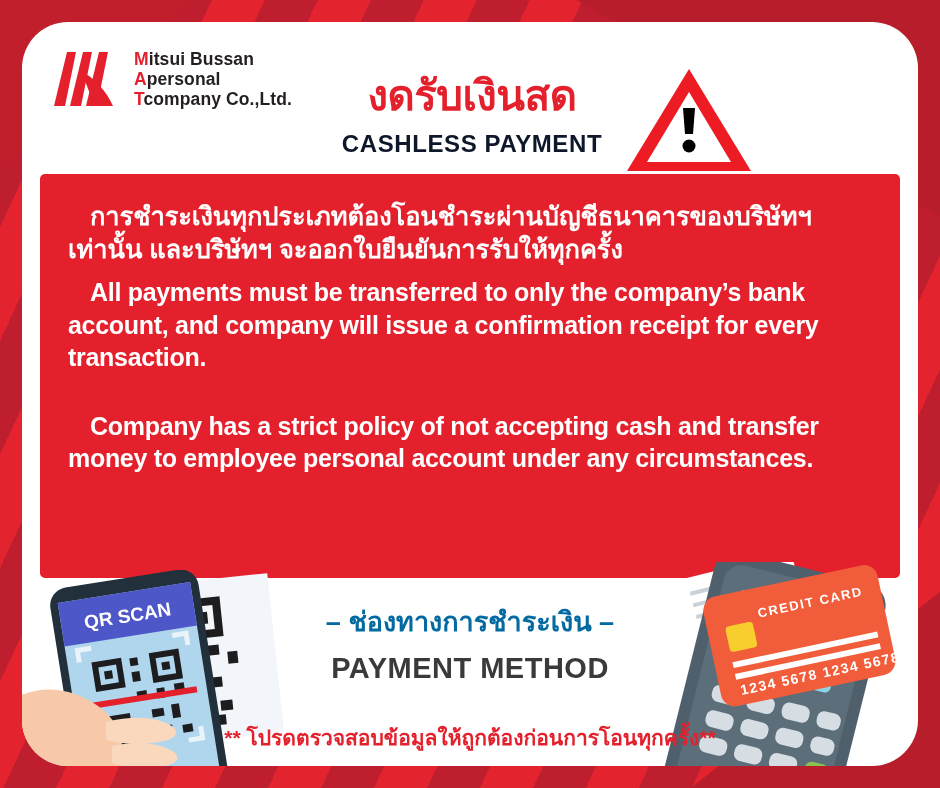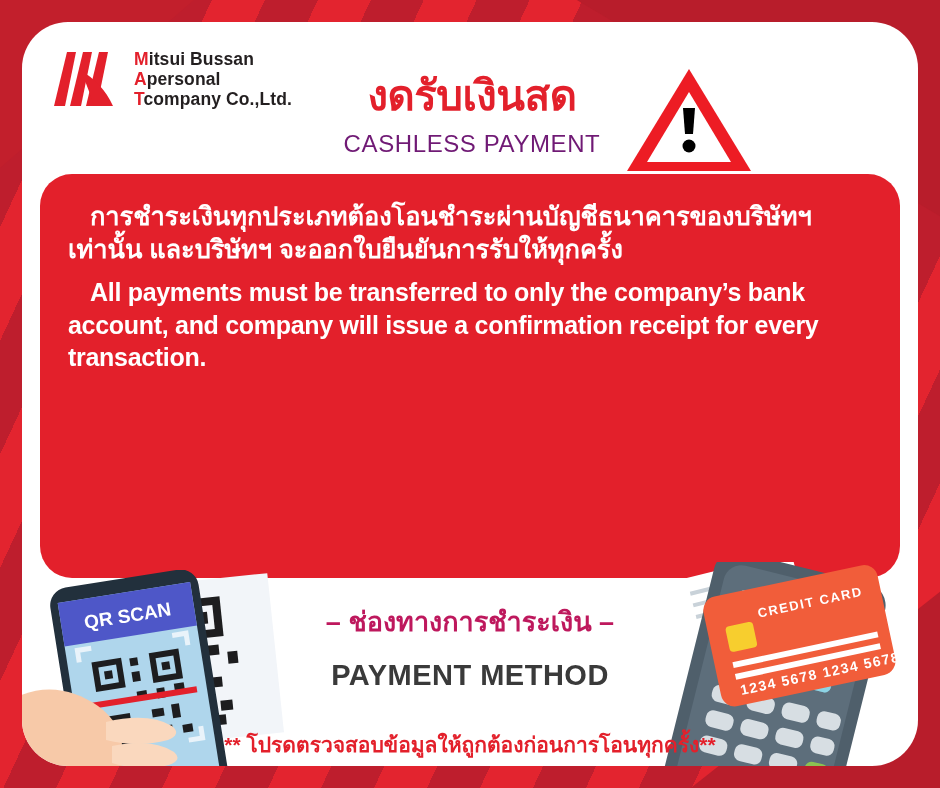--- a/index.html
+++ b/index.html
@@ -38,39 +38,39 @@
 
   .logo{position:absolute;left:28px;top:26px;display:flex;align-items:flex-end;gap:12px;}
   .logo-mark{width:72px;height:62px;flex:0 0 auto;}
   .logo-text{line-height:1.14;font-size:17.5px;font-weight:700;color:#231f20;
              letter-spacing:.1px;white-space:nowrap;}
   .logo-text .ini{color:#E3202B;}
 
   .title-block{position:absolute;left:300px;top:38px;width:300px;text-align:center;margin-top:15px;}
   .title-th{font-size:42px;font-weight:900;color:#E3202B;line-height:1;
             letter-spacing:-0.5px;}
-  .title-en{margin-top:13px;font-size:24px;font-weight:400;color:#701a75;
+  .title-en{margin-top:13px;font-size:24px;font-weight:700;color:#0f172a;
             letter-spacing:.6px;}
 
   .warn{position:absolute;left:603px;top:44px;width:128px;height:108px;}
 
   
   .notice{position:absolute;left:18px;top:152px;width:860px;height:404px;
-          background:#E3202B;border-radius:32px;
+          background:#E3202B;border-radius:5px;
           padding:26px 28px 0 28px;box-sizing:border-box;color:#fff;}
   .n-th{font-size:25.5px;font-weight:700;line-height:1.30;letter-spacing:-0.1px;}
   .n-en{font-size:25px;font-weight:700;line-height:1.30;letter-spacing:-0.3px;
         margin-top:10px;}
   .indent{text-indent:22px;}
   .n-gap{height:26px;}
 
   
   .pm{position:absolute;left:0;top:578px;width:896px;text-align:center;z-index:4;}
-  .pm-th{font-size:27px;font-weight:700;color:#be185d;letter-spacing:0px;}
-  .pm-en{margin-top:16px;font-size:29px;font-weight:700;color:#3a3a3a;
+  .pm-th{font-size:27px;font-weight:700;color:#0369a1;letter-spacing:0px;}
+  .pm-en{margin-top:9px;font-size:29px;font-weight:700;color:#3a3a3a;
          letter-spacing:.5px;}
   .pm-note{margin-top:36px;font-size:21px;font-weight:700;color:#E3202B;}
 
   
   .illus-left{position:absolute;left:-4px;top:548px;width:300px;height:240px;z-index:3;}
   .illus-right{position:absolute;right:-10px;top:540px;width:280px;height:250px;z-index:3;}
 </style>
 </head>
 <body>
 
@@ -111,20 +111,21 @@
         <path d="M64 26 L106 96 L22 96 Z" fill="#ffffff"></path>
         <path d="M58 42 h12 l-2 26 h-8 Z" fill="#000000"></path>
         <circle cx="64" cy="80" r="6.5" fill="#000000"></circle>
       </svg>
     </div>
 
     <div class="notice">
       <div class="n-th indent">การชำระเงินทุกประเภทต้องโอนชำระผ่านบัญชีธนาคารของบริษัทฯ เท่านั้น และบริษัทฯ จะออกใบยืนยันการรับให้ทุกครั้ง</div>
       <div class="n-en indent">All payments must be transferred to only the company’s bank account, and company will issue a confirmation receipt for every transaction.</div>
       <div class="n-gap"></div>
+      <div class="n-en indent">Company has a strict policy of not accepting cash and transfer money to employee personal account under any circumstances.</div>
     </div>
 
     <div class="pm">
       <div class="pm-th">– ช่องทางการชำระเงิน –</div>
       <div class="pm-en">PAYMENT METHOD</div>
       <div class="pm-note">** โปรดตรวจสอบข้อมูลให้ถูกต้องก่อนการโอนทุกครั้ง**</div>
     </div>
 
     <svg class="illus-left" viewBox="0 0 300 240">
 

